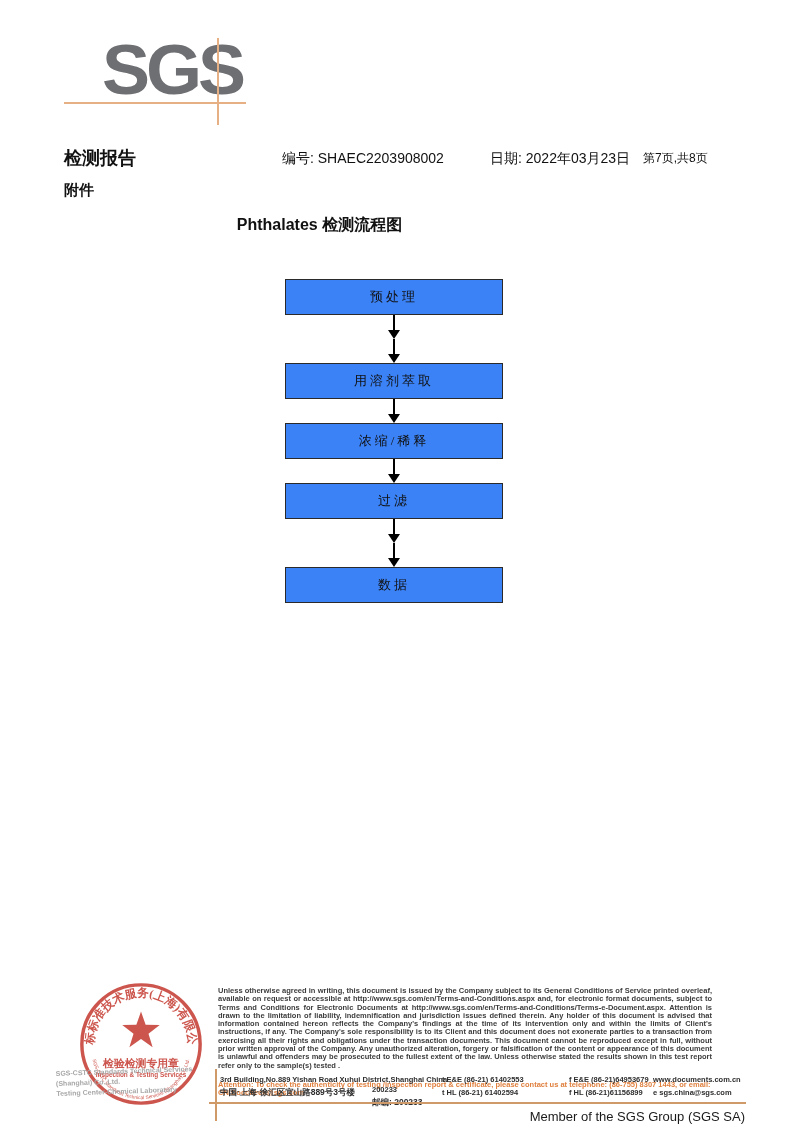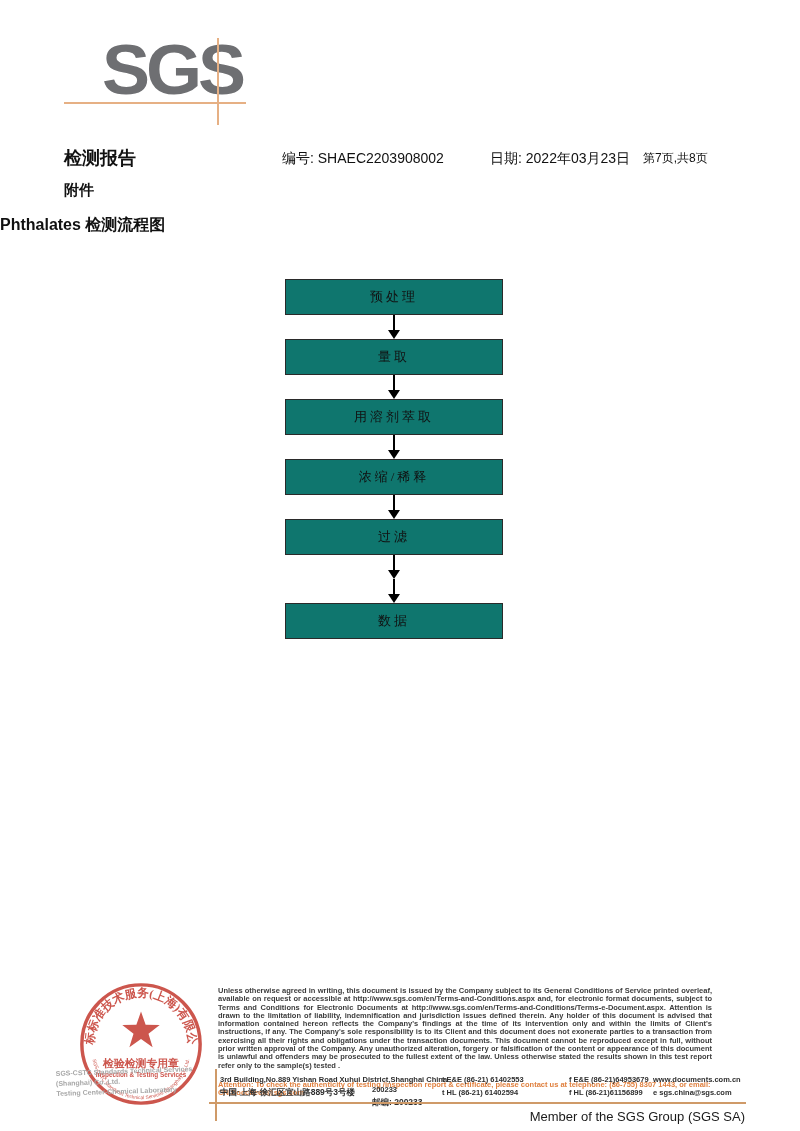--- a/index.html
+++ b/index.html
@@ -15,24 +15,24 @@
   }
   .logo-hline{position:absolute;left:64px;top:102px;width:182px;height:2px;background:#e6b084;}
   .logo-vline{position:absolute;left:217px;top:38px;width:2px;height:87px;background:#e6b084;}
   
   .report-title{position:absolute;left:64px;top:146px;font-size:18px;font-weight:bold;font-family:"Liberation Serif",serif;}
   .report-no{position:absolute;left:282px;top:150px;font-size:14px;}
   .report-date{position:absolute;left:490px;top:150px;font-size:14px;}
   .page-info{position:absolute;left:643px;top:150px;font-size:12px;}
   .attachment{position:absolute;left:64px;top:181px;font-size:15px;font-weight:bold;font-family:"Liberation Serif",serif;}
   
-  .flow-title{position:absolute;left:0;top:215px;width:639px;text-align:left;font-size:16px;font-weight:bold;}
+  .flow-title{position:absolute;left:0;top:215px;width:639px;text-align:center;font-size:16px;font-weight:bold;}
   .flow-col{position:absolute;left:285px;top:279px;width:218px;display:flex;flex-direction:column;align-items:center;}
   .flow-box{
-    width:100%;height:36px;border:1px solid #2a2a2a;box-sizing:border-box;background:#0f766e;
+    width:100%;height:36px;border:1px solid #2a2a2a;box-sizing:border-box;background:#3b82f6;
     display:flex;align-items:center;justify-content:center;
     font-size:13px;letter-spacing:3px;font-family:"Liberation Serif",serif;color:#111;
   }
   .flow-arrow{height:24px;display:flex;flex-direction:column;align-items:center;}
   .flow-arrow .stem{width:2.5px;flex:1;background:#000;}
   .flow-arrow .head{width:0;height:0;border-left:6px solid transparent;border-right:6px solid transparent;border-top:9px solid #000;}
   
   .legal-wrap{position:absolute;left:218px;top:987px;width:494px;}
   .legal-text{font-size:7.5px;line-height:8.3px;text-align:justify;color:#3c3c3c;font-weight:600;}
   .attention-text{font-size:7.5px;line-height:8.3px;color:#e0803f;font-weight:700;margin-top:11px;}
@@ -64,21 +64,20 @@
 <div class="attachment">附件</div>
 
 <div class="flow-title">Phthalates 检测流程图</div>
 
 <div class="flow-col">
   <div class="flow-box">预处理</div>
   <div class="flow-arrow">
       <div class="stem"></div>
       <div class="head"></div>
     </div>
-  <div class="flow-box">量取</div>
   <div class="flow-arrow">
       <div class="stem"></div>
       <div class="head"></div>
     </div>
   <div class="flow-box">用溶剂萃取</div>
   <div class="flow-arrow">
       <div class="stem"></div>
       <div class="head"></div>
     </div>
   <div class="flow-box">浓缩/稀释</div>

